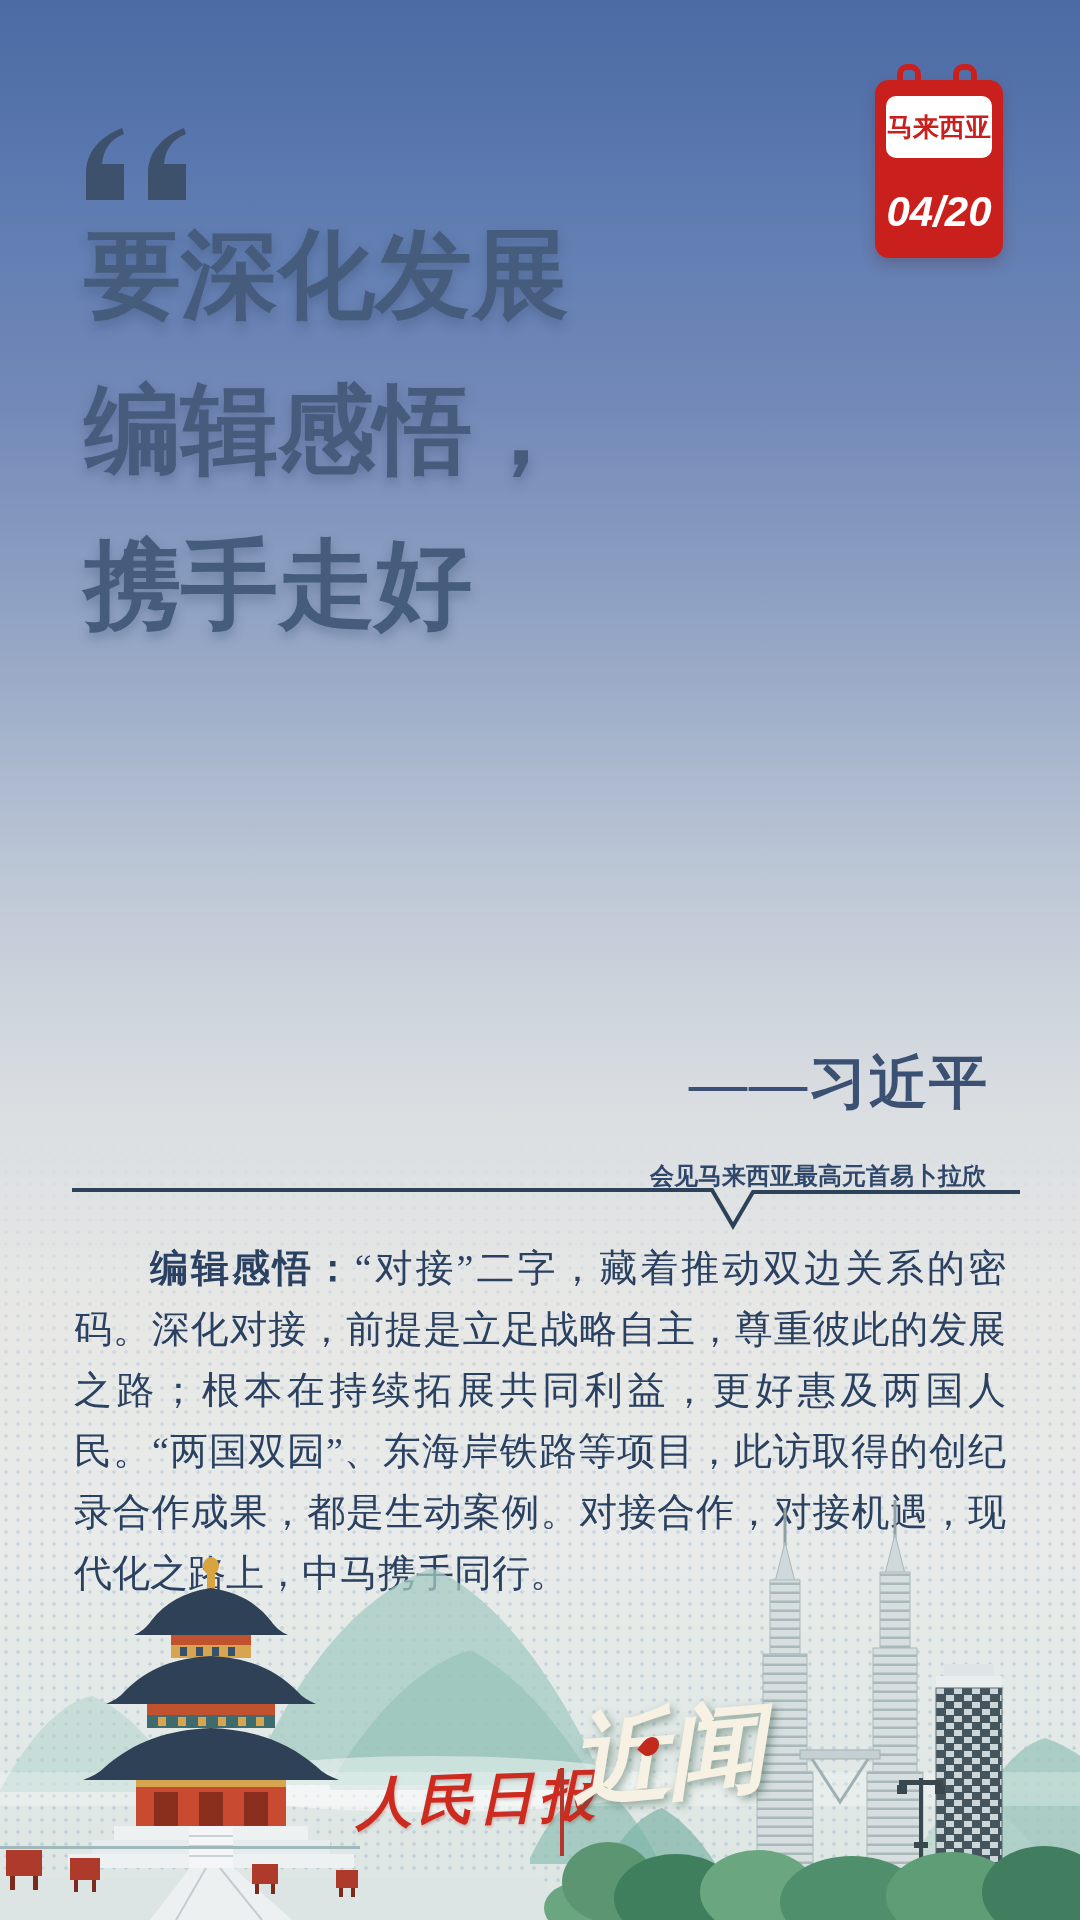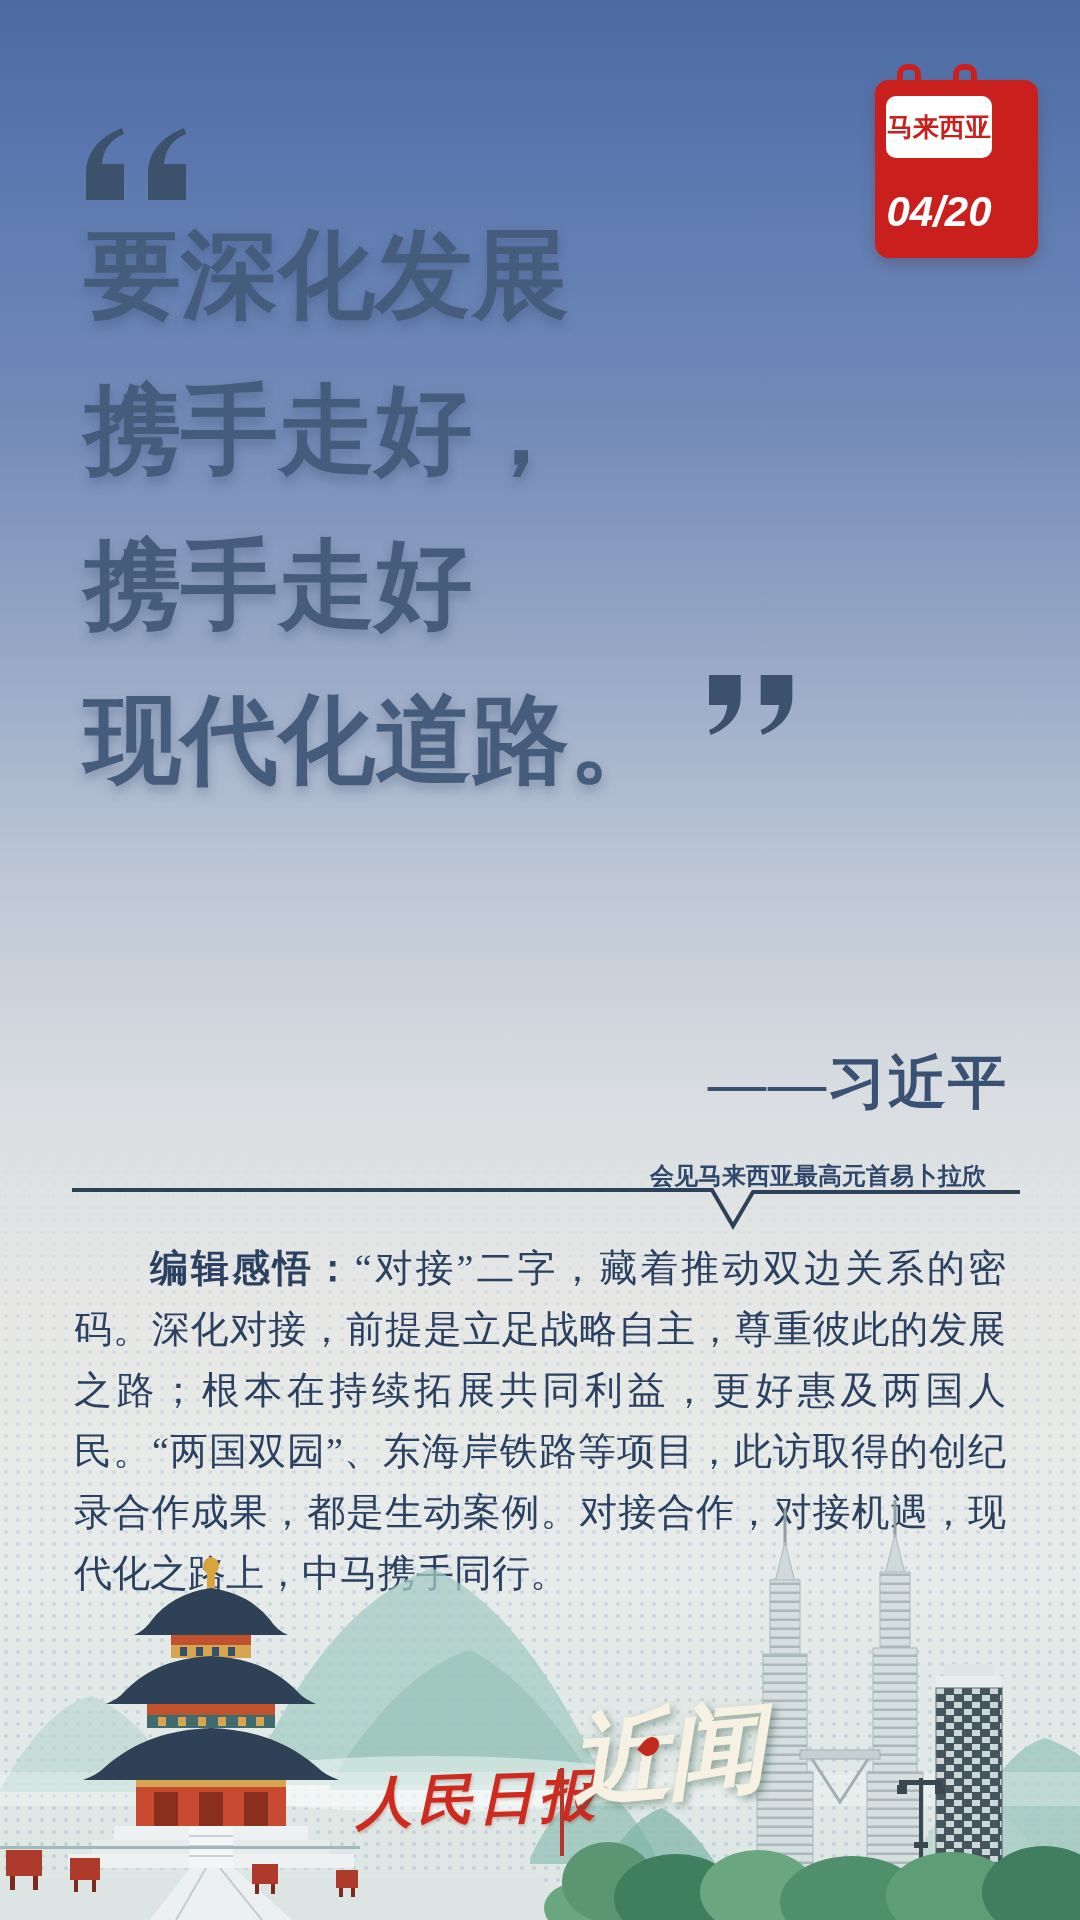--- a/index.html
+++ b/index.html
@@ -14,39 +14,39 @@
   
   .dots{
     position:absolute;left:0;top:1130px;width:1080px;height:790px;
     background-image:radial-gradient(rgba(96,134,188,.20) 1.6px, rgba(0,0,0,0) 1.8px);
     background-size:12px 12px;
     -webkit-mask-image:linear-gradient(180deg,transparent 0,rgba(0,0,0,.75) 30%,#000 60%);
     mask-image:linear-gradient(180deg,transparent 0,rgba(0,0,0,.75) 30%,#000 60%);
   }
   
   .badge{position:absolute;left:875px;top:80px;width:128px;height:178px;
-    background:#c9201d;border-radius:14px;box-shadow:0 6px 14px rgba(80,30,30,.25);padding-left:35px;}
+    background:#c9201d;border-radius:14px;box-shadow:0 6px 14px rgba(80,30,30,.25);}
   .badge .ring{position:absolute;top:-16px;width:12px;height:26px;
     border:6px solid #c9201d;border-bottom:none;border-radius:10px 10px 0 0;background:transparent;}
   .badge .ring-l{left:22px;}
   .badge .ring-r{left:78px;}
   .badge-label{position:absolute;left:11px;top:16px;width:106px;height:62px;background:#ffffff;
     border-radius:10px;display:flex;align-items:center;justify-content:center;}
   .badge-label span{color:#c9201d;font-weight:bold;font-size:26px;
     font-family:"Liberation Sans",sans-serif;letter-spacing:0px;}
   .badge-date{position:absolute;left:0;top:108px;width:128px;text-align:center;color:#ffffff;
     font-weight:bold;font-size:42px;font-family:"Liberation Sans",sans-serif;font-style:italic;}
   
   .open-quote{position:absolute;left:84px;top:126px;}
   .quote{position:absolute;left:84px;top:198px;width:960px;
     font-size:97px;font-weight:bold;color:#465c7c;line-height:155px;letter-spacing:0;
     text-shadow:0 6px 12px rgba(44,64,96,.30);}
   .qline{white-space:nowrap;font-family:Liberation Serif, serif;}
   .close-quote{display:inline-block;margin-left:18px;transform:translateY(-36px) rotate(180deg);}
-  .attribution{position:absolute;right:72px;top:1044px;font-size:58px;font-weight:bold;
+  .attribution{position:absolute;right:91px;top:1044px;font-size:58px;font-weight:bold;
     color:#3a5174;letter-spacing:2px;}
   .occasion{position:absolute;right:94px;top:1160px;font-size:24px;font-weight:bold;color:#2f476a;}
   .divider{position:absolute;left:72px;top:1180px;}
   
   .commentary{position:absolute;left:74px;top:1238px;width:932px;margin:0;
     font-size:38px;line-height:61px;color:#2b4161;text-align:justify;text-indent:76px;}
   .commentary b{font-weight:bold;}
   
   .scene{position:absolute;left:0;top:1450px;width:1080px;height:470px;}
   
@@ -76,28 +76,22 @@
     <div class="badge-date">04/20</div>
   </div>
 
   <svg class="open-quote" width="132" height="76" viewBox="0 0 132 76">
     <path fill="#3d516c" d="M38,2 C15,11 2,27 2,47 L2,74 L40,74 L40,38 L18,38 C19,25 26,13 40,8 Z"></path>
     <path fill="#3d516c" d="M100,2 C77,11 64,27 64,47 L64,74 L102,74 L102,38 L80,38 C81,25 88,13 102,8 Z"></path>
   </svg>
 
   <div class="quote">
     <div class="qline">要深化发展</div>
-    <div class="qline">携手走好，</div>
+    <div class="qline">编辑感悟，</div>
     <div class="qline">携手走好</div>
-    <div class="qline">
-      <span>现代化道路。</span><svg class="close-quote" width="110" height="64" viewBox="0 0 132 76">
-        <path fill="#3d516c" d="M38,2 C15,11 2,27 2,47 L2,74 L40,74 L40,38 L18,38 C19,25 26,13 40,8 Z"></path>
-        <path fill="#3d516c" d="M100,2 C77,11 64,27 64,47 L64,74 L102,74 L102,38 L80,38 C81,25 88,13 102,8 Z"></path>
-      </svg>
-    </div>
   </div>
 
   <div class="attribution">——习近平</div>
   <div class="occasion">会见马来西亚最高元首易卜拉欣</div>
 
   <svg class="divider" width="948" height="50" viewBox="0 0 948 50">
     <polyline points="0,10 640,10 661,46 681,12 948,12" fill="none" stroke="#2d4258" stroke-width="4"></polyline>
   </svg>
 
   <p class="commentary"><b>编辑感悟：</b><span>“对接”二字，藏着推动双边关系的密码。深化对接，前提是立足战略自主，尊重彼此的发展之路；根本在持续拓展共同利益，更好惠及两国人民。“两国双园”、东海岸铁路等项目，此访取得的创纪录合作成果，都是生动案例。对接合作，对接机遇，现代化之路上，中马携手同行。</span></p>

